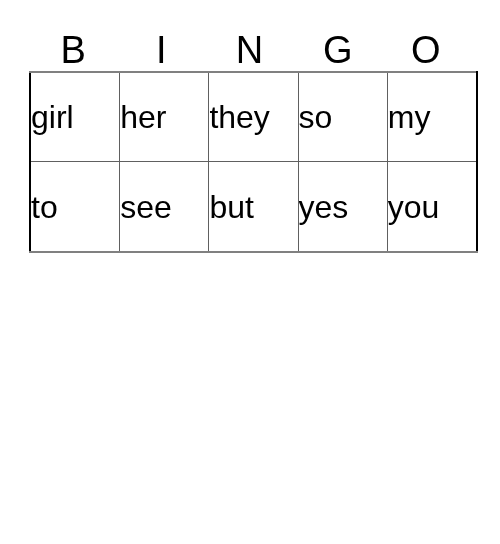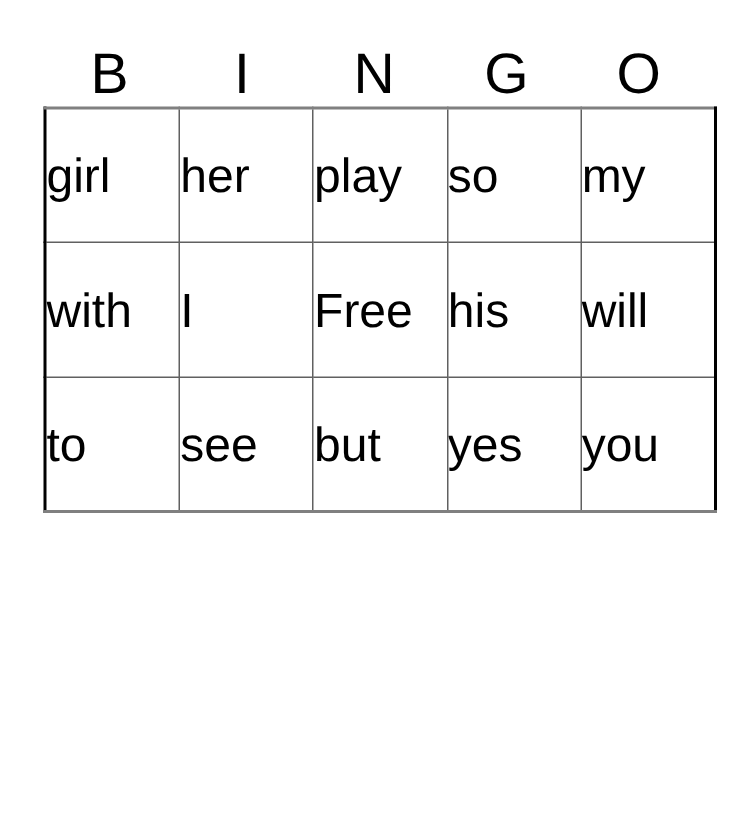--- a/index.html
+++ b/index.html
@@ -78,30 +78,23 @@
     <div class="header-cell">N</div>
     <div class="header-cell">G</div>
     <div class="header-cell">O</div>
   </div>
 
   <table class="grid">
     <tbody>
       <tr>
         <td>girl</td>
         <td>her</td>
-        <td>play</td>
+        <td>they</td>
         <td>so</td>
         <td>my</td>
-      </tr>
-      <tr>
-        <td>with</td>
-        <td>I</td>
-        <td>Free</td>
-        <td>his</td>
-        <td>will</td>
       </tr>
       <tr>
         <td>to</td>
         <td>see</td>
         <td>but</td>
         <td>yes</td>
         <td>you</td>
       </tr>
     </tbody>
   </table>

